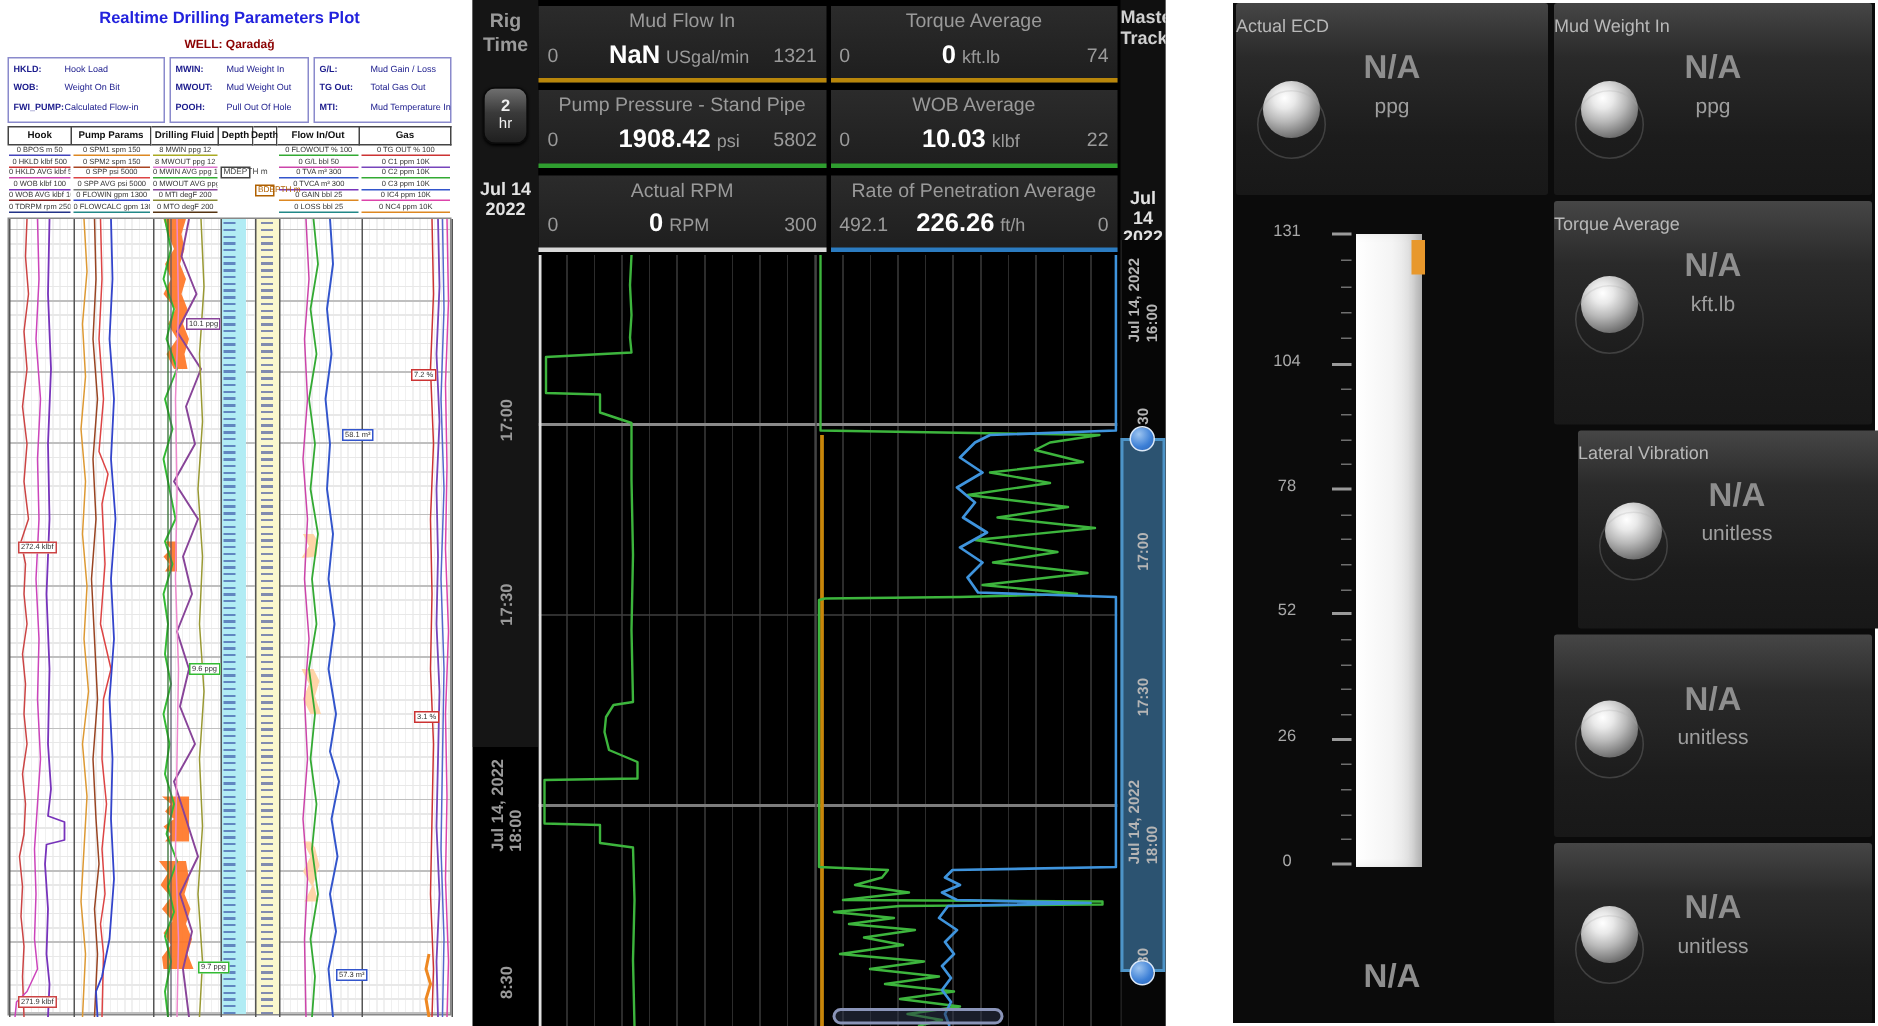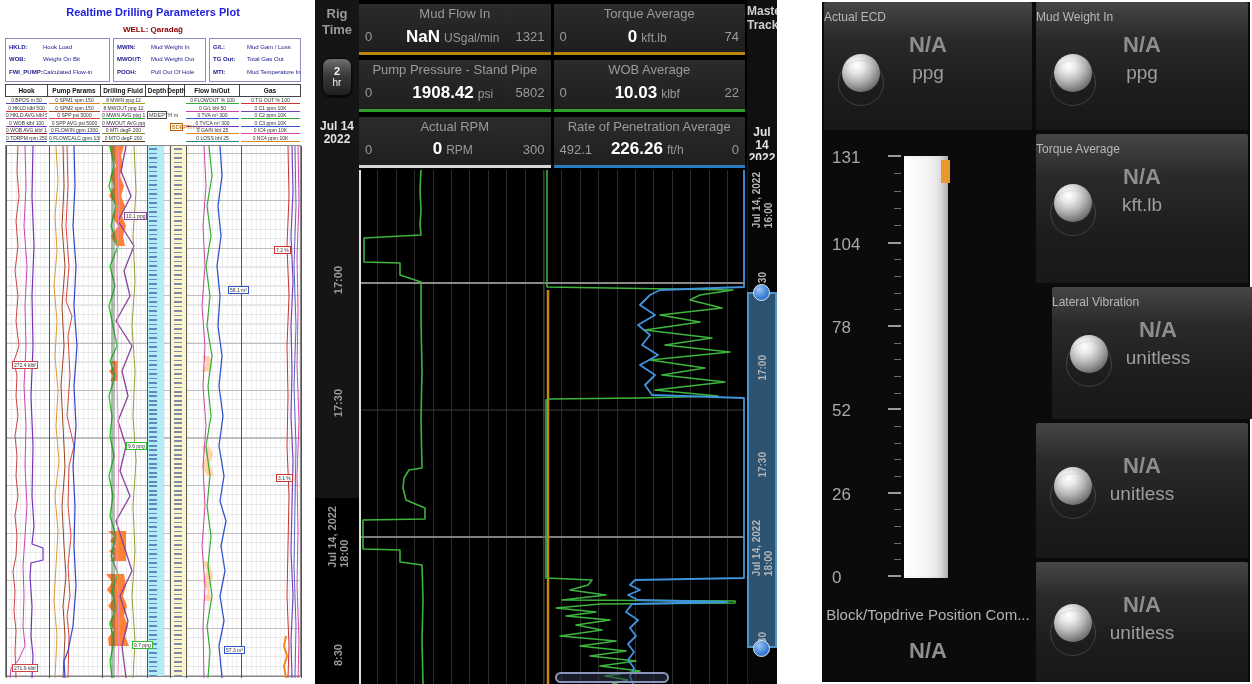--- a/index.html
+++ b/index.html
@@ -60,26 +60,26 @@
   .mm-sel{position:absolute;left:0;width:30px;background:rgba(58,110,150,.75);border:2px solid #4d94c8;cursor:grab;}
   .mm-handle{position:absolute;left:6px;width:17px;height:17px;border-radius:50%;background:radial-gradient(circle at 35% 30%,#9cc4f0,#3c7fd6 60%,#2a62b4);border:1px solid #dce9f8;cursor:grab;z-index:6;}
   .mm-vlabel{color:#b5b5b5;}
   #mScroll{position:absolute;left:240px;top:672px;width:114px;height:11px;border:2px solid #8a94b8;border-radius:6px;background:rgba(45,52,75,.55);cursor:pointer;}
 
   
   #rightPanel{position:absolute;left:822px;top:2px;width:428px;height:680px;background:#0b0b0b;}
   .r-card{position:absolute;background:linear-gradient(#464646,#2a2a2a 28%,#1c1c1c 70%,#181818);border-radius:2px;cursor:pointer;}
   .r-title{position:absolute;left:0;top:8px;width:100%;text-align:left;color:#b8b8b8;font-size:12px;}
   .r-val{position:absolute;left:0;top:30px;width:100%;text-align:center;color:#8e8e8e;font-size:22px;font-weight:bold;}
-  .r-unit{position:absolute;left:0;top:60px;width:100%;text-align:center;color:#9e9e9e;font-size:19px;}
+  .r-unit{position:absolute;left:0;top:60px;width:100%;text-align:center;color:#9e9e9e;font-size:14px;}
   .r-ball{position:absolute;left:18px;width:38px;height:38px;border-radius:50%;
     background:radial-gradient(circle at 38% 30%,#ffffff,#e9e9e9 20%,#b8b8b8 45%,#707070 75%,#4c4c4c);}
   .r-ball::after{content:"";position:absolute;left:-4px;top:6px;width:44px;height:44px;border-radius:50%;border:1px solid rgba(170,170,170,.25);}
   #rGauge{position:absolute;left:2px;top:134px;width:208px;height:546px;}
-  .rg-label{position:absolute;text-align:left;color:#a8a8a8;font-size:17px;width:52px;}
+  .rg-label{position:absolute;text-align:center;color:#a8a8a8;font-size:11px;width:52px;}
   .rg-tick{position:absolute;background:#9a9a9a;height:2px;}
   .rg-tick.minor{background:#6f6f6f;height:1px;}
   .rg-bar{position:absolute;background:linear-gradient(to right,#ffffff,#f4f4f4 55%,#d8d8d8);box-shadow:inset -8px 0 10px -6px #9a9a9a;}
   .rg-marker{position:absolute;background:#e8982c;}
   .rg-name{position:absolute;left:0;width:100%;text-align:center;color:#b4b4b4;font-size:15px;white-space:nowrap;}
   .rg-value{position:absolute;left:0;width:100%;text-align:center;color:#8e8e8e;font-size:22px;font-weight:bold;}
 </style>
 </head>
 <body>
 
@@ -453,18 +453,17 @@
         <div class="rg-tick minor" style="left: 70px; top: 323.298px; width: 7px;"></div>
         <div class="rg-tick minor" style="left: 70px; top: 339.969px; width: 7px;"></div>
         <div class="rg-label" style="left: 8px; top: 348.641px;">26</div>
         <div class="rg-tick" style="left: 64px; top: 355.641px; width: 13px;"></div>
         <div class="rg-tick minor" style="left: 70px; top: 373.313px; width: 7px;"></div>
         <div class="rg-tick minor" style="left: 70px; top: 389.985px; width: 7px;"></div>
         <div class="rg-tick minor" style="left: 70px; top: 406.656px; width: 7px;"></div>
         <div class="rg-tick minor" style="left: 70px; top: 423.328px; width: 7px;"></div>
         <div class="rg-label" style="left: 8px; top: 432px;">0</div>
         <div class="rg-tick" style="left: 64px; top: 439px; width: 13px;"></div>
-        <div class="rg-name" style="top: 470px;">Block/Topdrive Position Com...</div>
         <div class="rg-value" style="top: 502px;">N/A</div>
       </div>
   </section>
 
 </div>
 
 </body></html>

